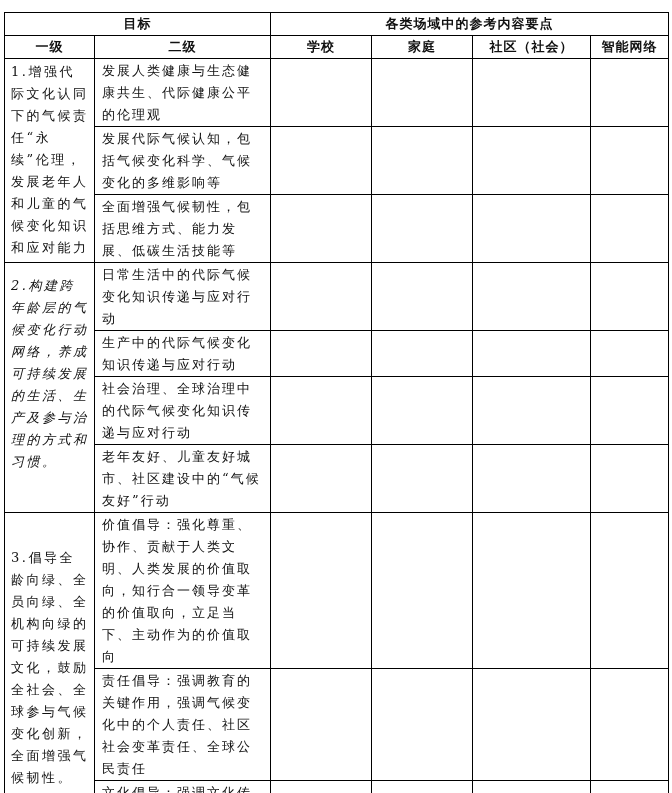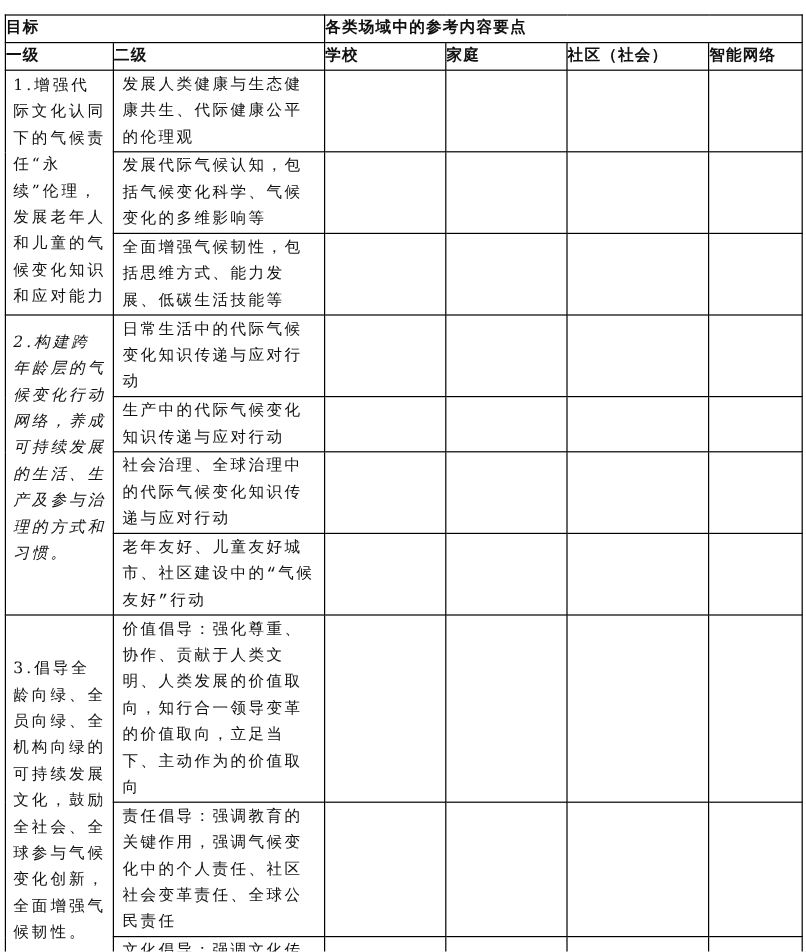--- a/index.html
+++ b/index.html
@@ -1,23 +1,23 @@
 <!DOCTYPE html>
 <html><head>
 <meta charset="utf-8">
 <style>
   html, body { margin: 0; padding: 0; background: #ffffff; }
   body { width: 672px; height: 793px; position: relative; overflow: hidden;
          font-family: "DejaVu Serif", "Liberation Serif", serif; color: #111; }
   table.grid { position: absolute; left: 4px; top: 12px; border-collapse: collapse; table-layout: fixed; }
   table.grid td { border: 1.5px solid #000; padding: 0; vertical-align: top; font-size: 13px; line-height: 22px; }
-  .hdr { font-weight: bold; vertical-align: middle !important; letter-spacing: 1px; }
+  .hdr { text-align: center; font-weight: bold; vertical-align: middle !important; letter-spacing: 1px; }
   .lvl1 { padding: 2px 5px 0 6px !important; letter-spacing: 2.5px; vertical-align: middle !important; }
   .lvl1.top { vertical-align: top !important; }
-  .lvl2 { padding: 1px 5px 0 7px !important; letter-spacing: 2px; font-family: Liberation Mono, monospace; }
+  .lvl2 { padding: 1px 5px 0 7px !important; letter-spacing: 2px; }
   .blank { }
 </style>
 </head>
 <body>
 
 <table class="grid">
   <colgroup>
     <col style="width:90px">
     <col style="width:176px">
     <col style="width:101px">

